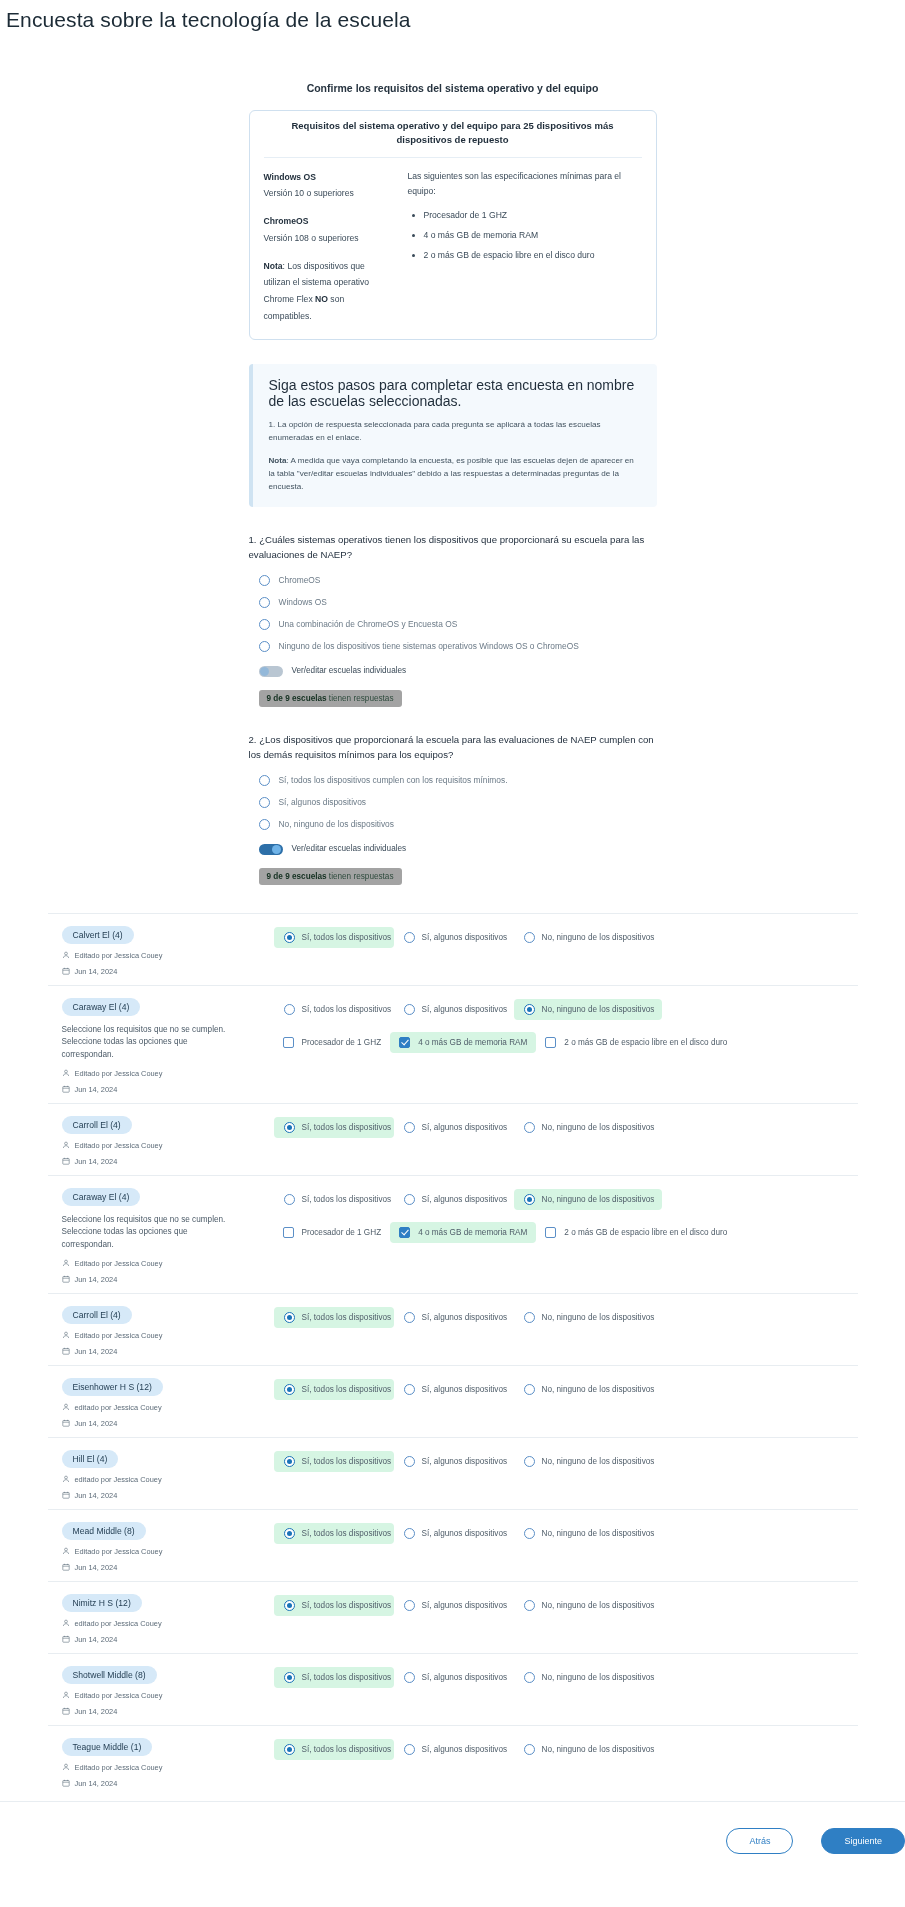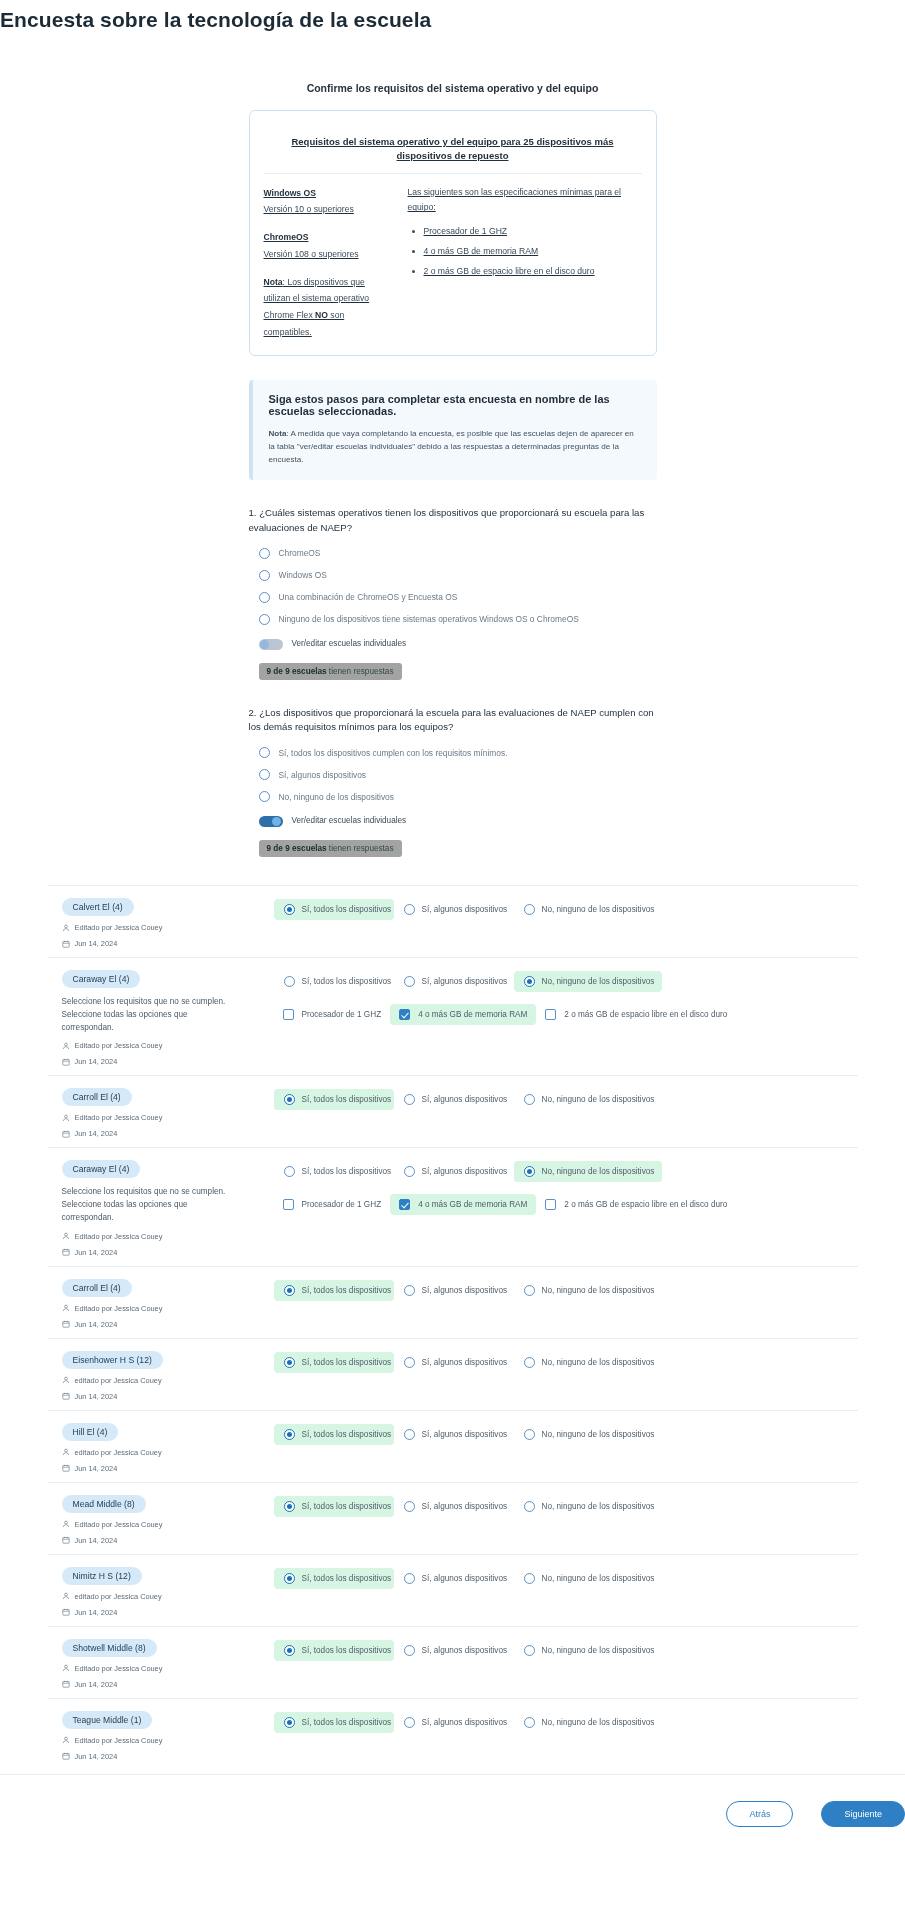--- a/index.html
+++ b/index.html
@@ -6,45 +6,44 @@
   html, body {
     margin: 0; padding: 0;
     background: #ffffff;
     font-family: "Liberation Sans", sans-serif;
     color: #21303f;
   }
   body { width: 905px; min-height: 1907px; position: relative; }
 
   .page-title {
     font-size: 21px;
-    font-weight: 700;
+    font-weight: 400;
     color: #1c2b36;
-    padding: 8px 0 0 0;
+    padding: 8px 0 0 6px;
     letter-spacing: .1px;
   }
 
   .survey-wrap { width: 905px; }
 
   .section-heading {
     text-align: center;
     font-size: 10.5px;
     font-weight: 600;
     color: #26333f;
     margin-top: 50px;
   }
 
   
   .req-card {
     width: 408px;
     margin: 16px auto 0 auto;
     border: 1px solid #cfe0ef;
     border-radius: 6px;
     background: #fff;
-    padding: 24px 14px 14px 14px;
-    text-decoration: underline;
+    padding: 8px 14px 14px 14px;
   }
   .req-card-title {
     text-align: center;
     font-size: 9.5px;
     font-weight: 700;
     color: #1f2d3a;
     line-height: 1.45;
     padding: 0 6px 10px 6px;
     border-bottom: 1px solid #e6eef5;
     margin-bottom: 11px;
@@ -60,21 +59,21 @@
   
   .inst-card {
     width: 408px;
     margin: 24px auto 0 auto;
     background: #f4f9fd;
     border-left: 4px solid #cfe3f2;
     border-radius: 4px;
     padding: 13px 16px 14px 16px;
   }
   .inst-title {
-    font-size: 11px; font-weight: 700; color: #1f2d3a;
+    font-size: 14px; font-weight: 400; color: #1f2d3a;
     margin-bottom: 9px;
   }
   .inst-line { font-size: 8.1px; color: #41525f; line-height: 1.62; }
   .inst-line b { font-weight: 700; color: #1f2d3a; }
   .inst-note { margin-top: 10px; font-size: 8.1px; color: #41525f; line-height: 1.62; }
 
   
   .q-block { width: 408px; margin: 26px auto 0 auto; }
   .q-text {
     font-size: 9.6px; color: #253240; line-height: 1.55;
@@ -222,20 +221,21 @@
           <li>Procesador de 1 GHZ</li>
           <li>4 o más GB de memoria RAM</li>
           <li>2 o más GB de espacio libre en el disco duro</li>
         </ul>
       </div>
     </div>
   </div>
 
   <div class="inst-card">
     <div class="inst-title">Siga estos pasos para completar esta encuesta en nombre de las escuelas seleccionadas.</div>
+    <div class="inst-line">1. La opción de respuesta seleccionada para cada pregunta se aplicará a todas las escuelas enumeradas en el enlace.</div>
     <div class="inst-note">
       <b>Nota</b><span>: A medida que vaya completando la encuesta, es posible que las escuelas dejen de aparecer en la tabla "ver/editar escuelas individuales" debido a las respuestas a determinadas preguntas de la encuesta.</span>
     </div>
   </div>
 
   <div class="q-block">
     <div class="q-text">1. ¿Cuáles sistemas operativos tienen los dispositivos que proporcionará su escuela para las evaluaciones de NAEP?</div>
 
     <div class="opt-row">
       <span class="radio"></span>

